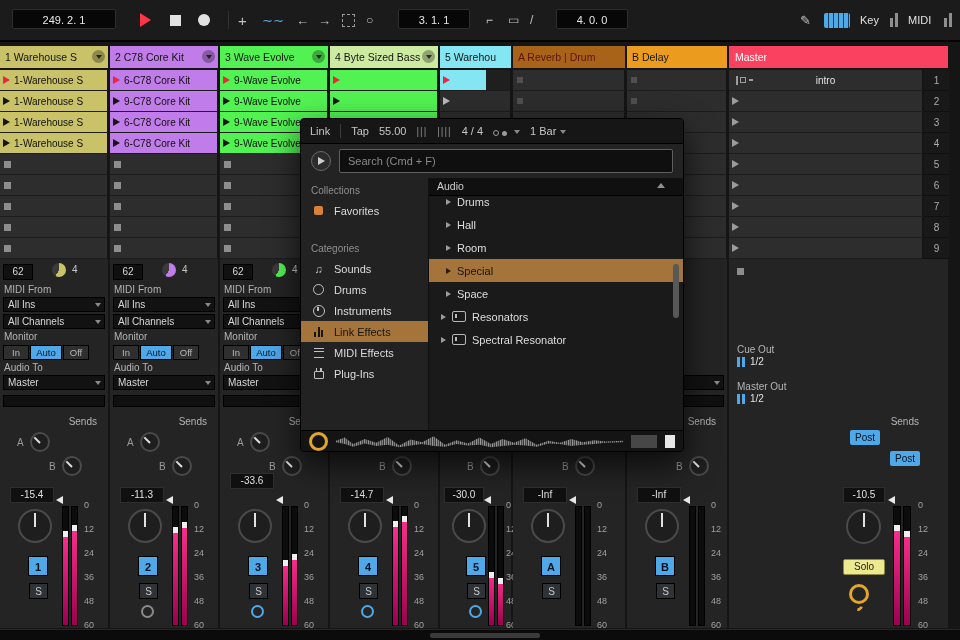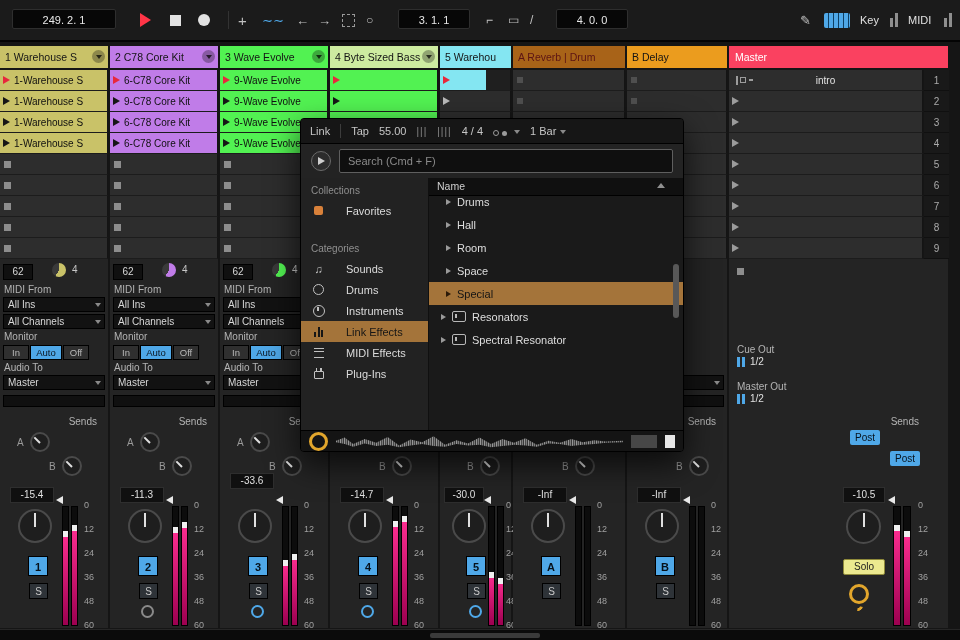--- a/index.html
+++ b/index.html
@@ -49,21 +49,21 @@
   .dot{display:inline-block;width:5px;height:5px;border-radius:50%;background:#9a9a9a;margin-right:3px}
   .dot.hollow{background:transparent;border:1px solid #9a9a9a;width:4px;height:4px}
   .bsearch{height:34px;display:flex;align-items:center;padding:0 10px;gap:8px;background:#232323}
   .preview-btn{width:18px;height:18px;border-radius:50%;background:#2c2c2c;border:1px solid #6a6a6a;position:relative;flex:none}
   .ptri{position:absolute;left:6px;top:4.5px;width:0;height:0;border-left:7px solid #cfcfcf;border-top:4.5px solid transparent;border-bottom:4.5px solid transparent}
   .searchbox{flex:1;height:22px;background:#0f0f0f;border:1px solid #5f5f5f;border-radius:2px;color:#8a8a8a;font-size:11px;line-height:22px;padding-left:8px}
   .bbody{display:flex;height:252px}
   .bside{width:127px;background:#222;border-right:1px solid #101010;overflow:hidden}
   .bheader{font-size:10px;color:#8f8f8f;padding:7px 10px 4px}
   .bheader.cat{padding-top:22px}
-  .bitem{height:21px;display:flex;align-items:center;gap:20px;padding-left:10px;color:#dcdcdc;font-size:11px;white-space:nowrap;overflow:hidden}
+  .bitem{height:21px;display:flex;align-items:center;gap:8px;padding-left:10px;color:#dcdcdc;font-size:11px;white-space:nowrap;overflow:hidden}
   .bitem.selected{background:var(--tan);color:#161616}
   .icn{width:15px;flex:none;display:flex;align-items:center;justify-content:center;color:#c2c2c2;font-size:11px}
   .bitem.selected .icn{color:#161616}
   .swatch{width:9px;height:9px;border-radius:2px;background:var(--fav)}
   .drumcirc{width:9px;height:9px;border:1.5px solid currentColor;border-radius:50%}
   .clock{width:10px;height:10px;border:1.5px solid currentColor;border-radius:50%;position:relative}
   .clock:after{content:"";position:absolute;left:3.5px;top:1px;width:1.5px;height:4px;background:currentColor}
   .bars{display:flex;align-items:flex-end;gap:1.5px;height:10px}
   .bars i{width:2px;background:currentColor;display:block}
   .bars i:nth-child(1){height:5px}.bars i:nth-child(2){height:10px}.bars i:nth-child(3){height:7px}
@@ -208,41 +208,41 @@
             <span>MIDI Effects</span>
           </div>
         <div class="bitem">
             <span class="icn">
               <i class="plug"></i>
             </span>
             <span>Plug-Ins</span>
           </div>
       </div>
       <div class="blist">
-        <div class="lhead"><span>Name</span><b class="sort"></b></div>
+        <div class="lhead"><span>Audio</span><b class="sort"></b></div>
         <div class="rows">
           <div class="lrow t-folder">
               <b class="arr"></b>
               <span>Drums</span>
             </div>
           <div class="lrow t-folder">
               <b class="arr"></b>
               <span>Hall</span>
             </div>
           <div class="lrow t-folder">
               <b class="arr"></b>
               <span>Room</span>
             </div>
+          <div class="lrow t-folder selected">
+              <b class="arr"></b>
+              <span>Special</span>
+            </div>
           <div class="lrow t-folder">
               <b class="arr"></b>
               <span>Space</span>
-            </div>
-          <div class="lrow t-folder selected">
-              <b class="arr"></b>
-              <span>Special</span>
             </div>
           <div class="lrow t-devfolder">
               <b class="arr"></b>
               <b class="devicon"></b>
               <span>Resonators</span>
             </div>
           <div class="lrow t-devfolder">
               <b class="arr"></b>
               <b class="devicon"></b>
               <span>Spectral Resonator</span>

